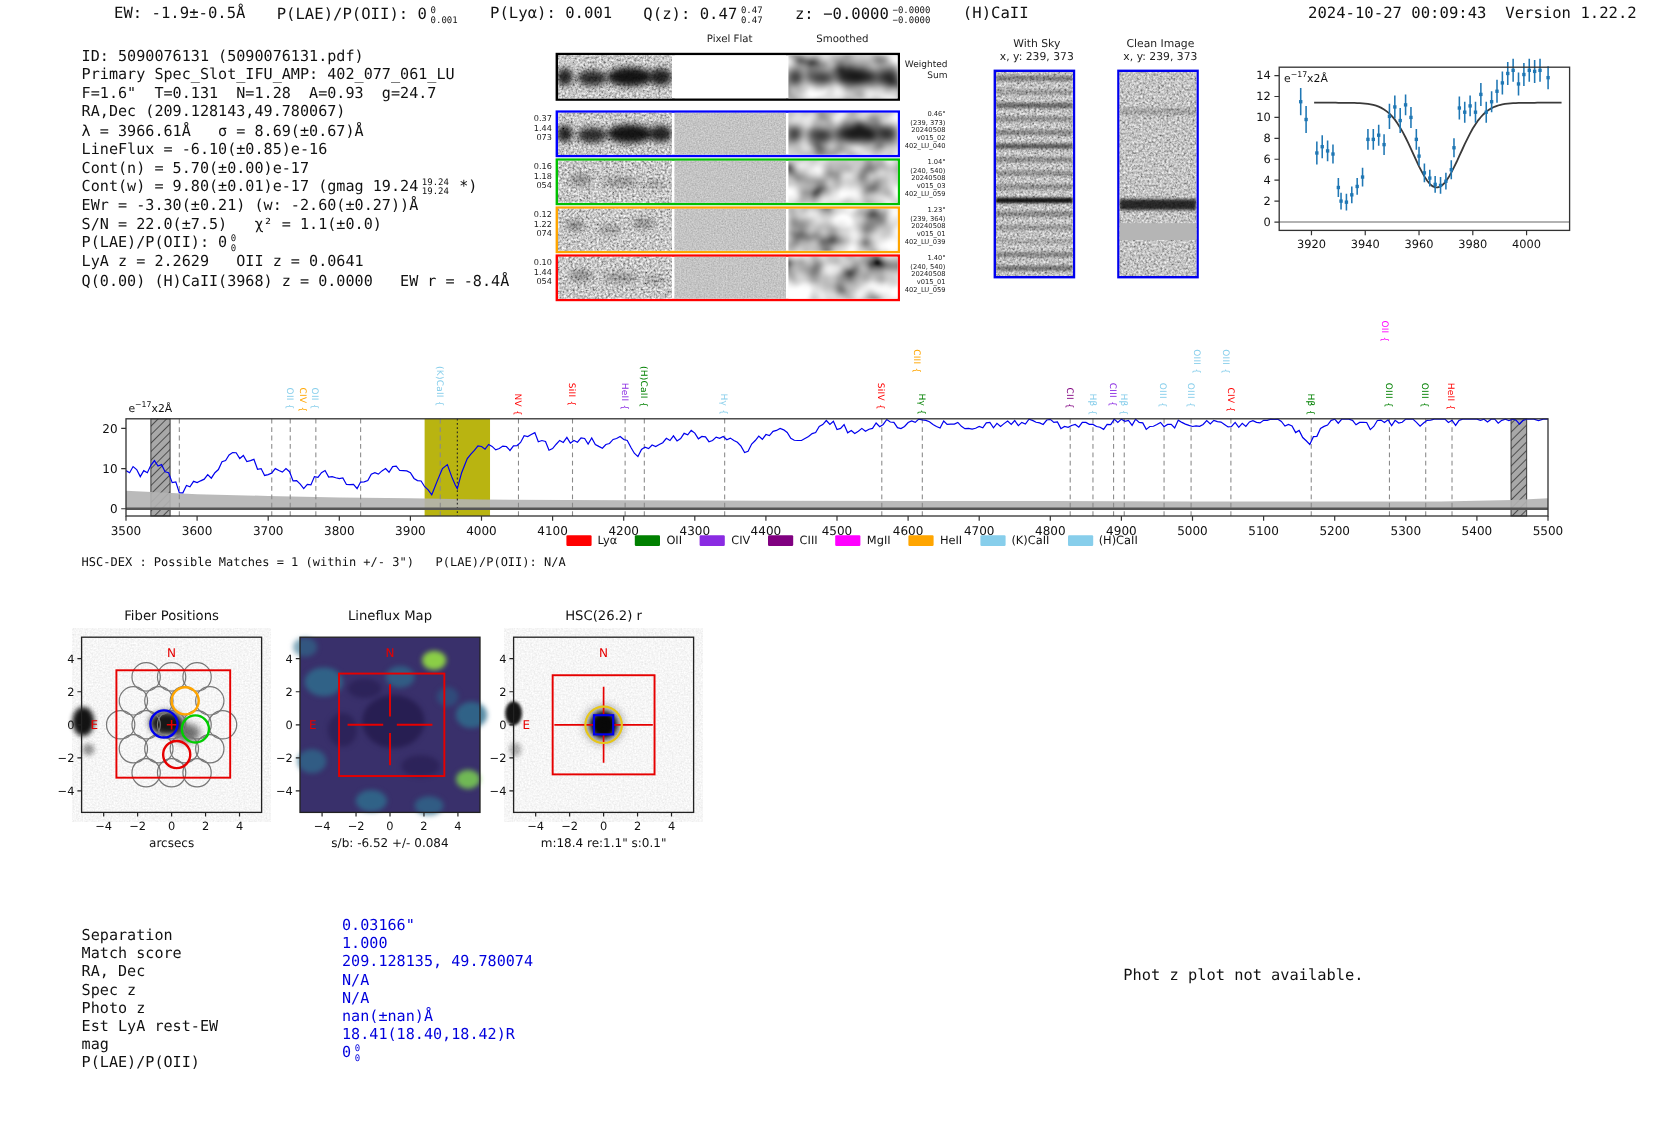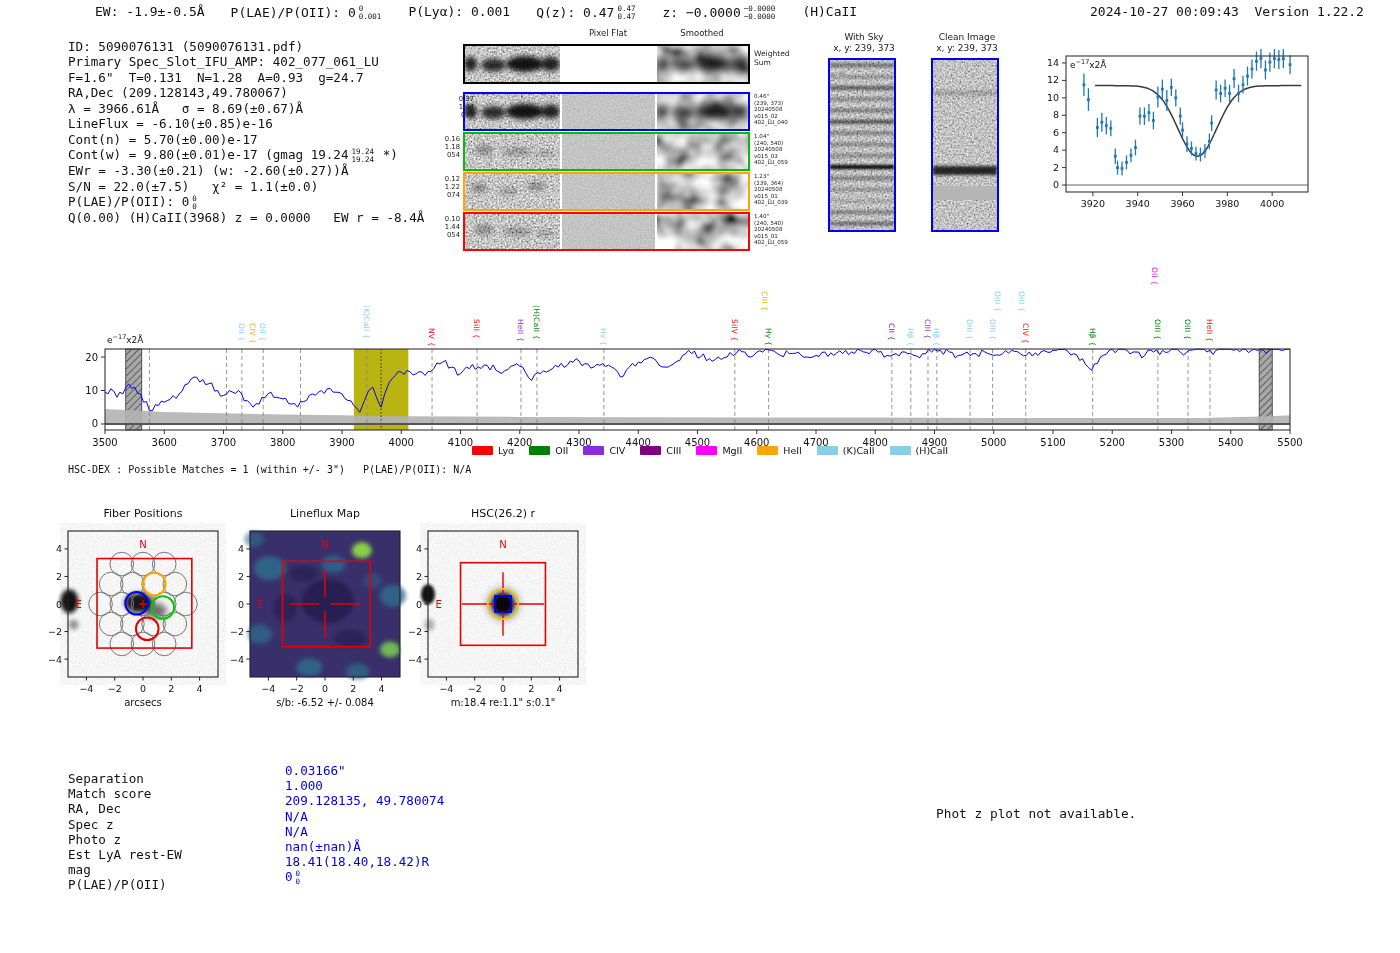--- a/index.html
+++ b/index.html
@@ -11,21 +11,21 @@
   .stk{display:inline-flex;flex-direction:column;align-items:flex-start;
        font-size:7.5px;line-height:7.6px;vertical-align:-0.4em;margin-left:3px;margin-right:1px;padding-top:1px;}
   .iline{font-size:12.6px;line-height:15.45px;white-space:pre;display:flex;align-items:flex-start;text-align:center;}
   .sans{font-family:"DejaVu Sans",sans-serif;}
   .colhdr{position:absolute;font-family:"DejaVu Sans",sans-serif;font-size:8.5px;color:#222;
           text-align:center;width:90px;}
   .rowbox{position:absolute;box-sizing:border-box;display:flex;}
   .cell{height:100%;}
   .lblL{position:absolute;font-family:"DejaVu Sans",sans-serif;font-size:6.8px;line-height:7.8px;
         text-align:right;width:20px;color:#222;}
-  .lblR{position:absolute;font-family:"DejaVu Sans",sans-serif;font-size:5.6px;line-height:6.6px;color:#222;}
+  .lblR{position:absolute;font-family:"DejaVu Sans",sans-serif;font-size:5.6px;line-height:6.6px;color:#222;text-align:right;}
   .skytitle{position:absolute;font-family:"DejaVu Sans",sans-serif;font-size:9px;text-align:center;width:80px;color:#222;line-height:11px;}
   .spec-label{position:absolute;font-family:"DejaVu Sans",sans-serif;font-size:7.5px;white-space:pre;
               transform:rotate(90deg);transform-origin:top left;letter-spacing:0.2px;}
   .legend{display:flex;gap:15px;align-items:center;font-family:"DejaVu Sans",sans-serif;font-size:9.5px;}
   .legend .it{display:flex;align-items:center;gap:5px;}
   .legend .sw{width:21px;height:9px;border-radius:1px;display:inline-block;}
   .cut-title{position:absolute;font-family:"DejaVu Sans",sans-serif;font-size:11px;width:160px;text-align:center;color:#111;}
   .trow-l{font-size:12.6px;line-height:15.2px;white-space:pre;}
   .trow-v{font-size:12.6px;line-height:15.2px;white-space:pre;color:#0000dd;display:flex;align-items:flex-start;}
   .blue{color:#0000dd;}
@@ -42,20 +42,21 @@
       <div class="iline"><span>Primary Spec_Slot_IFU_AMP: 402_077_061_LU</span></div>
       <div class="iline"><span>F=1.6"  T=0.131  N=1.28  A=0.93  g=24.7</span></div>
       <div class="iline"><span>RA,Dec (209.128143,49.780067)</span></div>
       <div class="iline"><span>λ = 3966.61Å   σ = 8.69(±0.67)Å</span></div>
       <div class="iline"><span>LineFlux = -6.10(±0.85)e-16</span></div>
       <div class="iline"><span>Cont(n) = 5.70(±0.00)e-17</span></div>
       <div class="iline"><span>Cont(w) = 9.80(±0.01)e-17 (gmag 19.24</span><span class="stk"><span>19.24</span><span>19.24</span></span><span> *)</span></div>
       <div class="iline"><span>EWr = -3.30(±0.21) (w: -2.60(±0.27))Å</span></div>
       <div class="iline"><span>S/N = 22.0(±7.5)   χ² = 1.1(±0.0)</span></div>
       <div class="iline"><span>P(LAE)/P(OII): 0</span><span class="stk"><span>0</span><span>0</span></span></div>
+      <div class="iline"><span>LyA z = 2.2629   OII z = 0.0641</span></div>
       <div class="iline"><span>Q(0.00) (H)CaII(3968) z = 0.0000   EW r = -8.4Å</span></div>
     </div>
 
   <div class="abs" id="spec2d-panel" style="left:440px;top:26px;width:390px;height:235px;">
       <div class="colhdr" style="left: 26px; top: 2px; width: 94px; margin-top: 44px;">2D Spec</div>
       <div class="colhdr" style="left: 121px; top: 2px; width: 94px;">Pixel Flat</div>
       <div class="colhdr" style="left: 216px; top: 2px; width: 92px;">Smoothed</div>
       <div class="rowbox" style="left: 23px; top: 18px; width: 287px; height: 40px; border: 2px solid rgb(0, 0, 0); background: rgb(255, 255, 255);">
         <div class="cell" style="width: 95px;">
           <svg width="95" height="36" style="display:block">
@@ -172,21 +173,21 @@
             <g style="filter:blur(1.5px)">
               <rect width="91" height="35" filter="url(#nf5)"></rect>
               <ellipse cx="5.46" cy="17.5" rx="6.370000000000001" ry="7" fill="#050505" opacity="0.85" style="filter:blur(4px)"></ellipse>
               <ellipse cx="27.3" cy="18.55" rx="11.83" ry="6.3" fill="#050505" opacity="0.8" style="filter:blur(4px)"></ellipse>
               <ellipse cx="57.33" cy="17.5" rx="18.2" ry="7.7" fill="#050505" opacity="0.92" style="filter:blur(4px)"></ellipse>
               <ellipse cx="81.9" cy="17.5" rx="9.1" ry="7" fill="#050505" opacity="0.85" style="filter:blur(4px)"></ellipse>
             </g>
           </svg>
         </div>
       </div>
-      <div class="lblL" style="left: 14px; top: 70px;">
+      <div class="lblL" style="left: 0px; top: 70px;">
         <div>0.37</div>
         <div>1.44</div>
         <div>073</div>
       </div>
       <div class="lblR" style="left: 314px; top: 67px;">
         <div>0.46"</div>
         <div>(239, 373)</div>
         <div>20240508</div>
         <div>v015_02</div>
         <div>402_LU_040</div>

